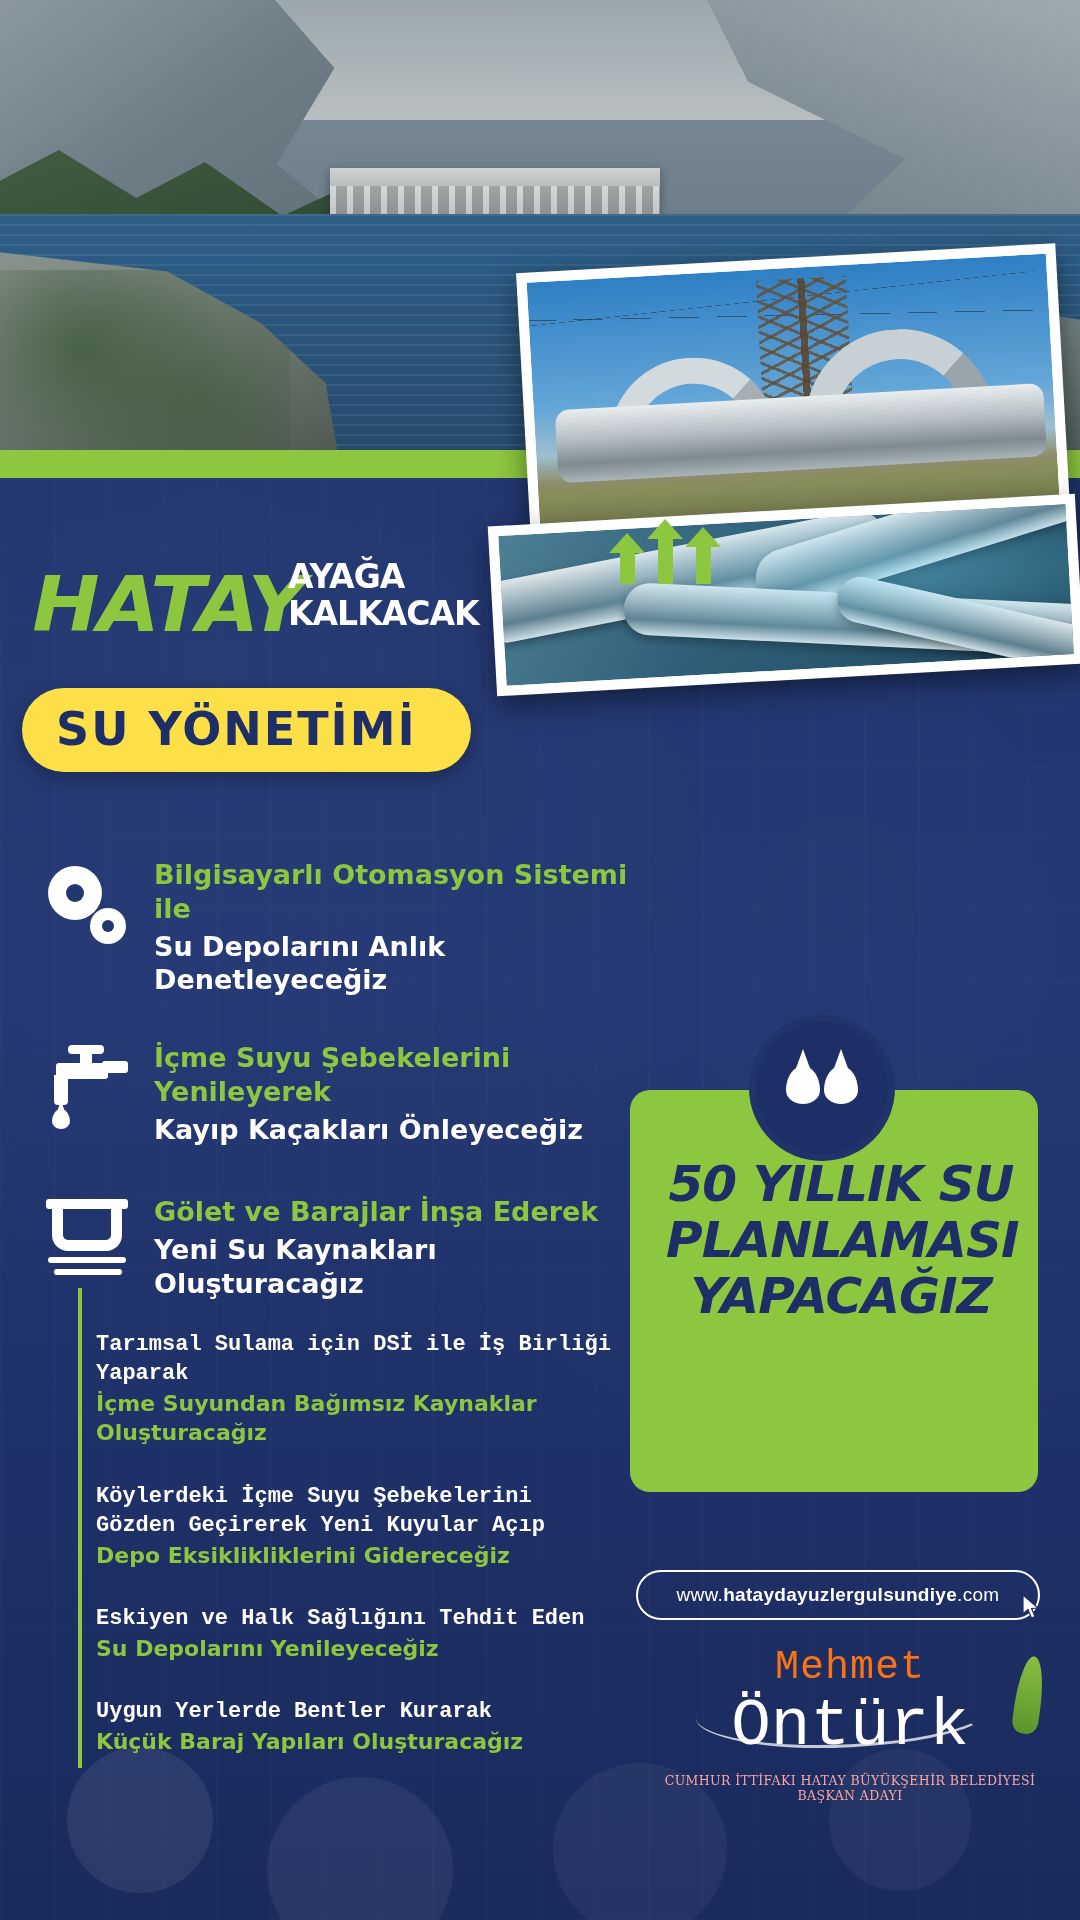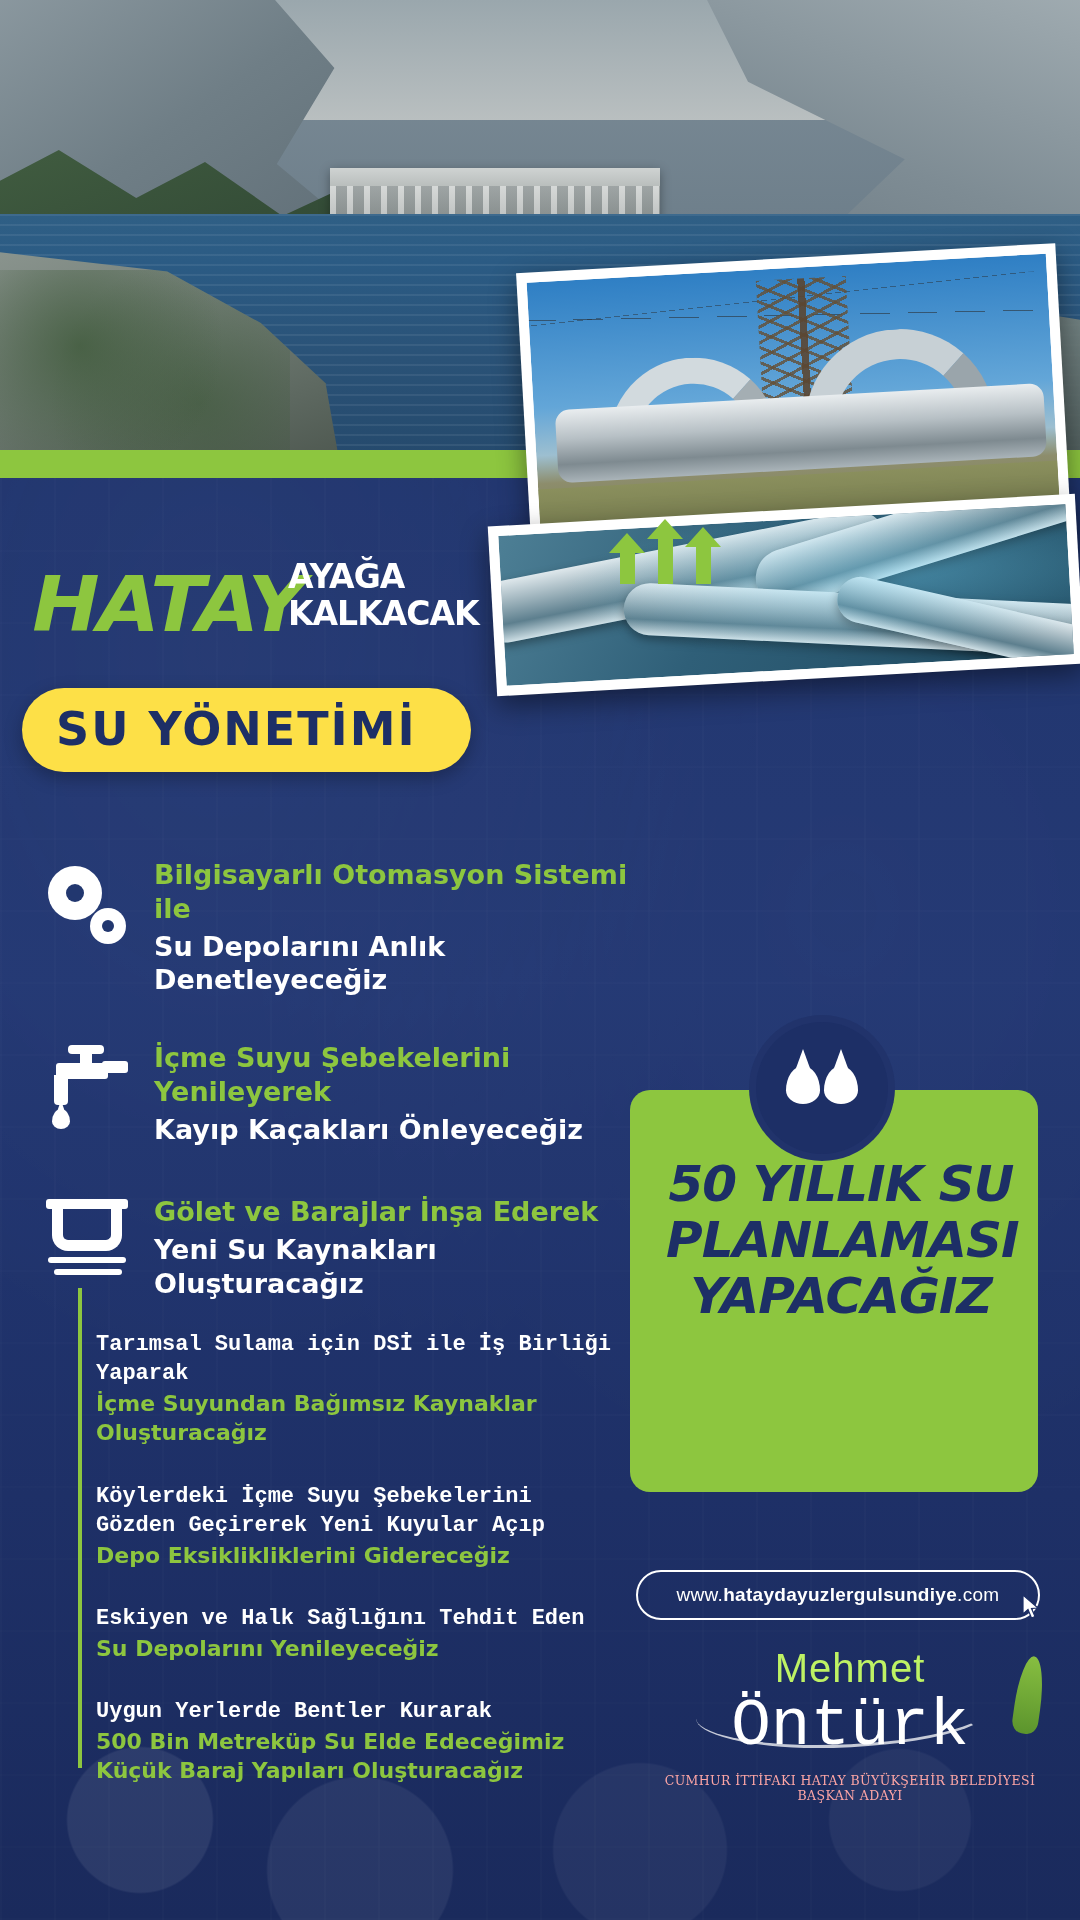--- a/index.html
+++ b/index.html
@@ -312,21 +312,21 @@
   }
   .site-pill .url { font-size:19px; color:#ffffff; letter-spacing:.3px; font-family:"Liberation Sans", sans-serif; }
   .site-pill .url b { font-weight:700; }
   .cursor-icon {
     position:absolute; right:-6px; bottom:-2px; width:24px; height:26px;
   }
 
   
   .sig { position:absolute; left:640px; top:1648px; width:420px; text-align:center; }
   .sig .mehmet {
-    font-family:Liberation Sans, sans-serif; font-size:40px; color:#bef264; letter-spacing:1px; line-height:1;
+    font-family:Liberation Mono, monospace; font-size:40px; color:#f97316; letter-spacing:1px; line-height:1;
   }
   .sig .onturk {
     font-family:Liberation Mono, monospace; font-size:66px; color:#ffffff; line-height:1.05; margin-top:4px;
   }
   .sig .role {
     font-family:"DejaVu Serif", serif; font-size:12.5px; color:#fca5a5; letter-spacing:.4px; margin-top:12px;
   }
   .sig .swoosh {
     position:absolute; left:56px; top:26px; width:300px; height:74px;
     border-bottom:3px solid rgba(255,255,255,.75);
@@ -454,21 +454,20 @@
       <div class="l2-line l2-white">Köylerdeki İçme Suyu Şebekelerini</div>
       <div class="l2-line l2-white">Gözden Geçirerek Yeni Kuyular Açıp</div>
       <div class="l2-line l2-green">Depo Eksiklikliklerini Gidereceğiz</div>
     </div>
     <div class="l2-item">
       <div class="l2-line l2-white">Eskiyen ve Halk Sağlığını Tehdit Eden</div>
       <div class="l2-line l2-green">Su Depolarını Yenileyeceğiz</div>
     </div>
     <div class="l2-item">
       <div class="l2-line l2-white">Uygun Yerlerde Bentler Kurarak</div>
-      <div class="l2-line l2-green">500 Bin Metreküp Su Elde Edeceğimiz</div>
       <div class="l2-line l2-green">Küçük Baraj Yapıları Oluşturacağız</div>
     </div>
   </div>
 
   <div class="callout">
     <div class="txt">50 YILLIK SU PLANLAMASI YAPACAĞIZ</div>
   </div>
   <div class="drop-badge">
     <div class="d d1"></div>
     <div class="d d2"></div>

